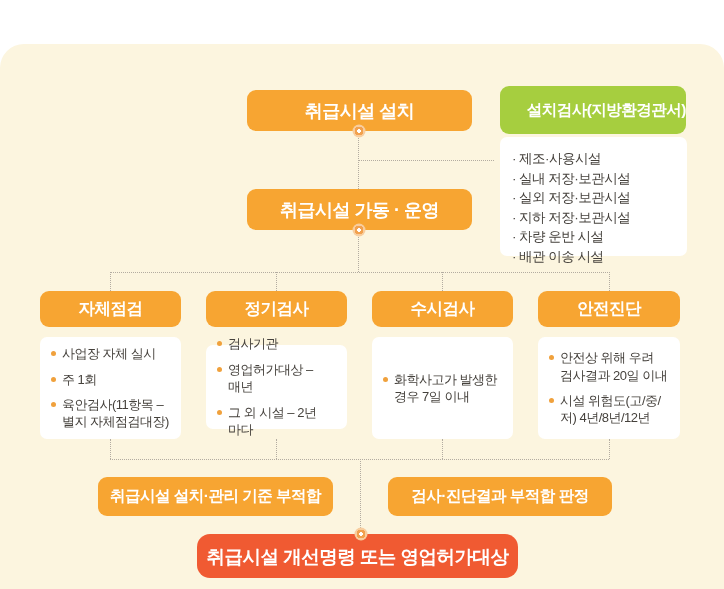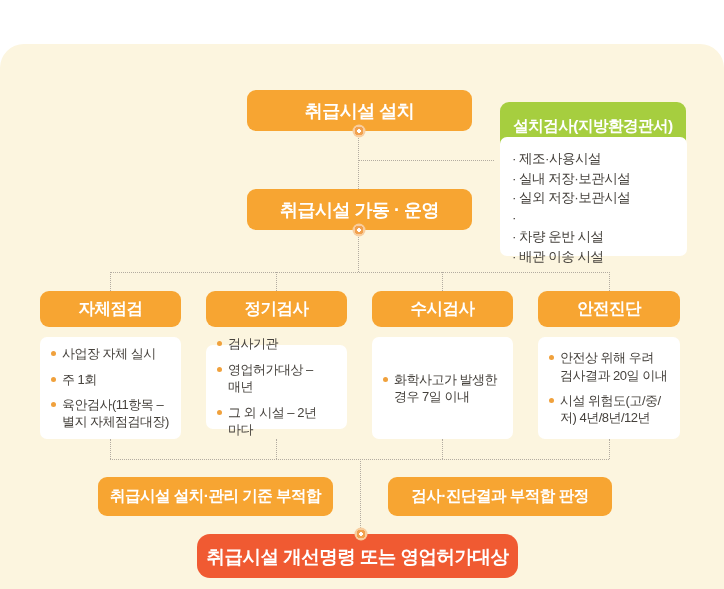--- a/index.html
+++ b/index.html
@@ -62,39 +62,40 @@
   <div class="dotted-v" style="left:360px;top:415px;height:75px;"></div>
 
   <div class="node-dot" style="left:359px;top:87px;"></div>
   <div class="node-dot" style="left:359px;top:186px;"></div>
   <div class="node-dot" style="left:361px;top:490px;"></div>
 
   <div class="box orange" style="left:247px;top:46px;width:225px;height:41px;font-size:18px;">
     <span>취급시설 설치</span>
   </div>
 
-  <div class="box green" style="left:500px;top:58px;width:186px;height:48px;font-size:15.5px;">
+  <div class="box green" style="left:500px;top:42px;width:186px;height:48px;font-size:15.5px;justify-content:flex-end;">
     <span>설치검사(지방환경관서)</span>
   </div>
 
   <div class="whitebox facility-list" style="left:500px;top:93px;width:187px;height:119px;">
     <div class="facility-line">
       <span class="mdot">·</span>
       <span>제조·사용시설</span>
     </div>
     <div class="facility-line">
       <span class="mdot">·</span>
       <span>실내 저장·보관시설</span>
     </div>
     <div class="facility-line">
       <span class="mdot">·</span>
       <span>실외 저장·보관시설</span>
     </div>
     <div class="facility-line">
       <span class="mdot">·</span>
+      <span>지하 저장·보관시설</span>
     </div>
     <div class="facility-line">
       <span class="mdot">·</span>
       <span>차량 운반 시설</span>
     </div>
     <div class="facility-line">
       <span class="mdot">·</span>
       <span>배관 이송 시설</span>
     </div>
   </div>

